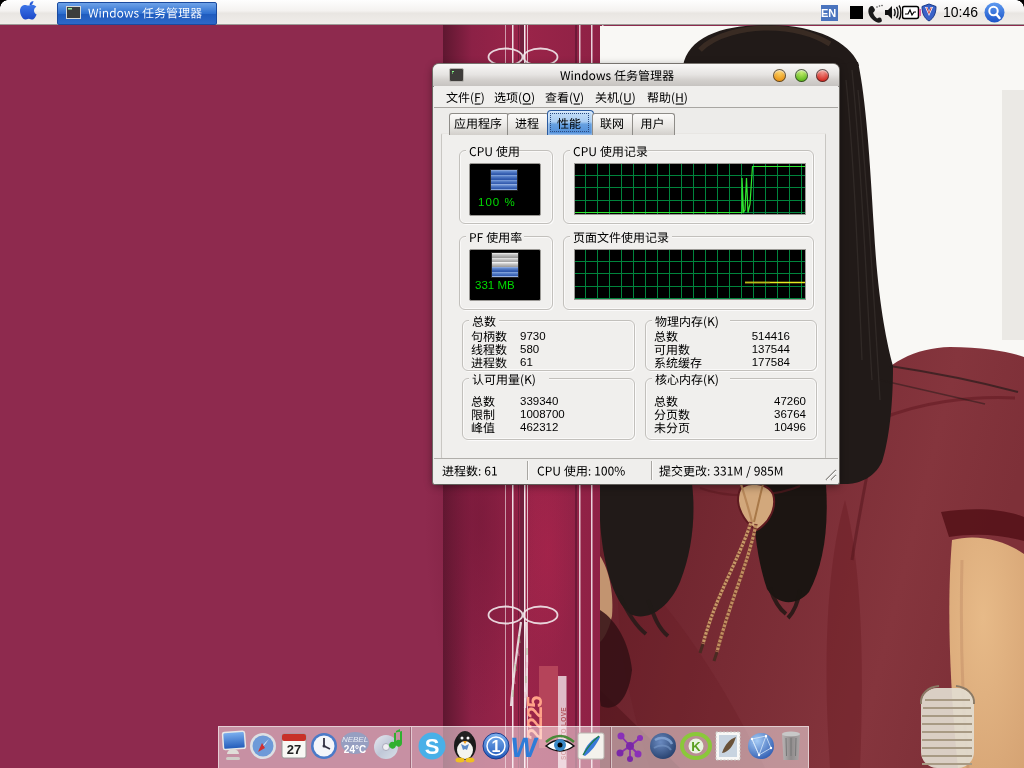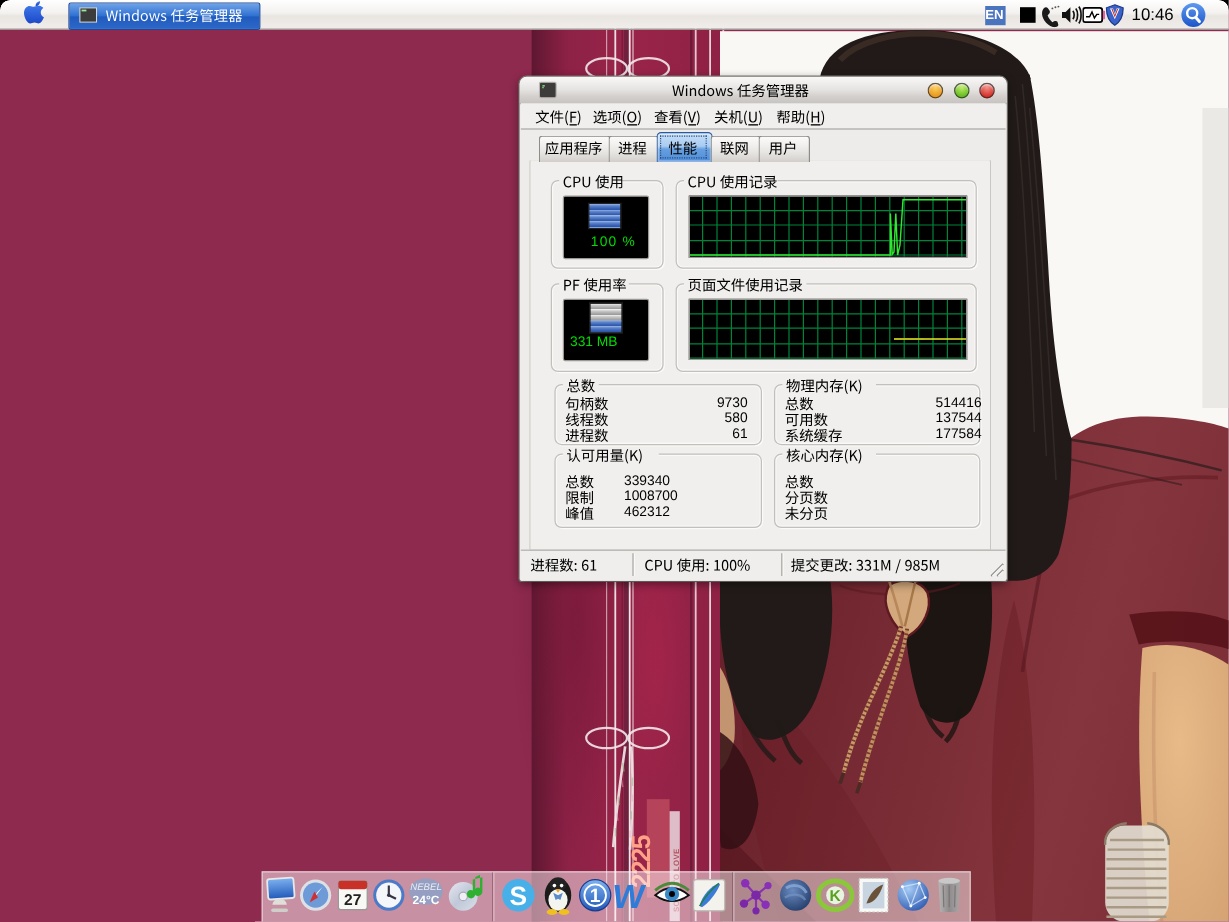--- a/index.html
+++ b/index.html
@@ -190,21 +190,21 @@
 <div class="abs" style="left:570px;top:145px;width:78px;height:10px;background:#F0EFED;"></div>
 <div class="abs" style="left:466px;top:231px;width:58px;height:10px;background:#F0EFED;"></div>
 <div class="abs" style="left:570px;top:231px;width:102px;height:10px;background:#F0EFED;"></div>
 <div class="abs" style="left:469px;top:315px;width:30px;height:10px;background:#F0EFED;"></div>
 <div class="abs" style="left:652px;top:315px;width:78px;height:10px;background:#F0EFED;"></div>
 <div class="abs" style="left:469px;top:373px;width:80px;height:10px;background:#F0EFED;"></div>
 <div class="abs" style="left:652px;top:373px;width:78px;height:10px;background:#F0EFED;"></div>
 <div class="abs" style="left:469px;top:163px;width:70px;height:51px;background:#000;border:1px solid #9A9894;border-radius:2px;"></div>
 <div class="abs" style="left:469px;top:249px;width:70px;height:50px;background:#000;border:1px solid #9A9894;border-radius:2px;"></div>
 <div class="abs" style="left:490px;top:169px;width:26px;height:20px;background:repeating-linear-gradient(#9AB4E4 0px,#5E86CC 1.5px,#3A62B4 3.5px,#2E56A8 4.75px);border:1px solid #222;"></div>
-<div class="abs" style="left:478px;top:196px;width:52px;height:12px;color:#00DC00;font-size:11.5px;text-align:right;letter-spacing:1px;">100 %</div>
+<div class="abs" style="left:478px;top:196px;width:52px;height:12px;color:#00DC00;font-size:11.5px;text-align:left;letter-spacing:1px;">100 %</div>
 <div class="abs" style="left:491px;top:252px;width:26px;height:15px;background:repeating-linear-gradient(#F2F2F2 0px,#C8C8C8 1.5px,#A8A8A8 3.5px,#989898 4.75px);border:1px solid #222;border-bottom:none;"></div>
 <div class="abs" style="left:491px;top:267px;width:26px;height:10px;background:repeating-linear-gradient(#9AB4E4 0px,#5E86CC 1.5px,#3A62B4 3.5px,#2E56A8 4.75px);border:1px solid #222;border-top:none;"></div>
 <div class="abs" style="left:475px;top:279px;width:58px;height:12px;color:#00DC00;font-size:11.5px;text-align:left;">331 MB</div>
 <svg class="abs" style="left:574px;top:163px;background:#000;border:1px solid #9A9894;" width="230" height="50" viewBox="0 0 230 50">
       <line x1="10.5" y1="0" x2="10.5" y2="50" stroke="#00843C" stroke-width="1"></line>
       <line x1="22.5" y1="0" x2="22.5" y2="50" stroke="#00843C" stroke-width="1"></line>
       <line x1="34.5" y1="0" x2="34.5" y2="50" stroke="#00843C" stroke-width="1"></line>
       <line x1="46.5" y1="0" x2="46.5" y2="50" stroke="#00843C" stroke-width="1"></line>
       <line x1="58.5" y1="0" x2="58.5" y2="50" stroke="#00843C" stroke-width="1"></line>
       <line x1="70.5" y1="0" x2="70.5" y2="50" stroke="#00843C" stroke-width="1"></line>
@@ -247,23 +247,24 @@
       <line x1="202.5" y1="0" x2="202.5" y2="49" stroke="#00843C" stroke-width="1"></line>
       <line x1="214.5" y1="0" x2="214.5" y2="49" stroke="#00843C" stroke-width="1"></line>
       <line x1="226.5" y1="0" x2="226.5" y2="49" stroke="#00843C" stroke-width="1"></line>
       <line x1="0" y1="11.5" x2="230" y2="11.5" stroke="#00843C" stroke-width="1"></line>
       <line x1="0" y1="23.5" x2="230" y2="23.5" stroke="#00843C" stroke-width="1"></line>
       <line x1="0" y1="36.5" x2="230" y2="36.5" stroke="#00843C" stroke-width="1"></line>
       <line x1="0" y1="48.5" x2="230" y2="48.5" stroke="#00843C" stroke-width="1"></line>
       <path d="M170,32.5 L230,32.5" stroke="#E8E820" stroke-width="1.3" fill="none"></path>
       <path d="M170,32.5 L195,32.5" stroke="#B8B818" stroke-width="1.3" fill="none"></path>
     </svg>
-<div class="abs" style="left:520px;top:330px;width:103px;font-size:11.5px;color:#000;text-align:right;line-height:13.2px;">9730<br>580<br>61</div>
-<div class="abs" style="left:712px;top:330px;width:106px;font-size:11.5px;color:#000;text-align:right;line-height:13.2px;">514416<br>137544<br>177584</div>
+<div class="abs" style="left:520px;top:330px;width:103px;font-size:11.5px;color:#000;line-height:13.2px;">9730<br>580<br>61</div>
+<div class="abs" style="left:684px;top:330px;width:106px;font-size:11.5px;color:#000;text-align:right;line-height:13.2px;">514416<br>137544<br>177584</div>
 <div class="abs" style="left:520px;top:395px;width:103px;font-size:11.5px;color:#000;line-height:13.2px;">339340<br>1008700<br>462312</div>
+<div class="abs" style="left:700px;top:395px;width:106px;font-size:11.5px;color:#000;text-align:right;line-height:13.2px;">47260<br>36764<br>10496</div>
 <div class="abs" style="left:434px;top:458px;width:404px;height:25px;background:#EFEEEC;border-top:1px solid #B0AEAA;"></div>
 <div class="abs" style="left:527px;top:461px;width:1px;height:19px;background:#A8A6A2;box-shadow:1px 0 0 #FBFAF9;"></div>
 <div class="abs" style="left:651px;top:461px;width:1px;height:19px;background:#A8A6A2;box-shadow:1px 0 0 #FBFAF9;"></div>
 <svg class="abs" style="left:824px;top:468px" width="13" height="13" viewBox="0 0 13 13">
       <path d="M12,2 L2,12 M12,7 L7,12" stroke="#908E8A" stroke-width="1.5"></path>
       <path d="M12,3 L3,12 M12,8 L8,12" stroke="#FBFAF9" stroke-width="1"></path>
     </svg>
 <svg width="0" height="0" style="position:absolute">
       <defs>
         <path id="c0" d="M181 0H291L400 442C412 500 426 553 437 609H441C453 553 464 500 477 442L588 0H700L851 733H763L684 334C671 255 657 176 644 96H638C620 176 604 256 586 334L484 733H399L298 334C280 255 262 176 246 96H242C227 176 213 255 198 334L121 733H26Z"></path>

